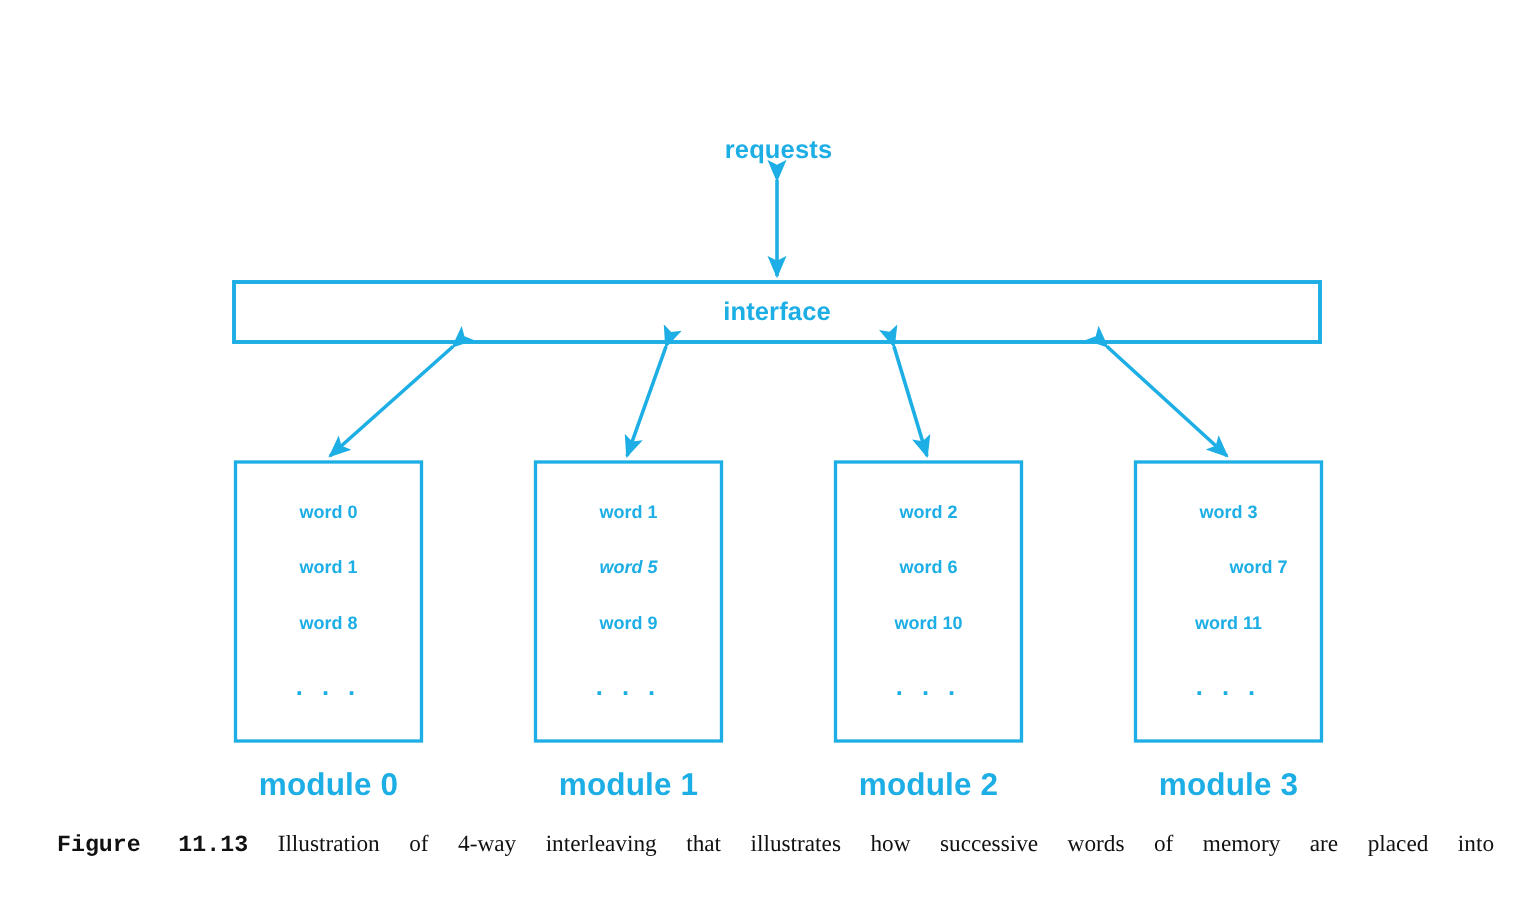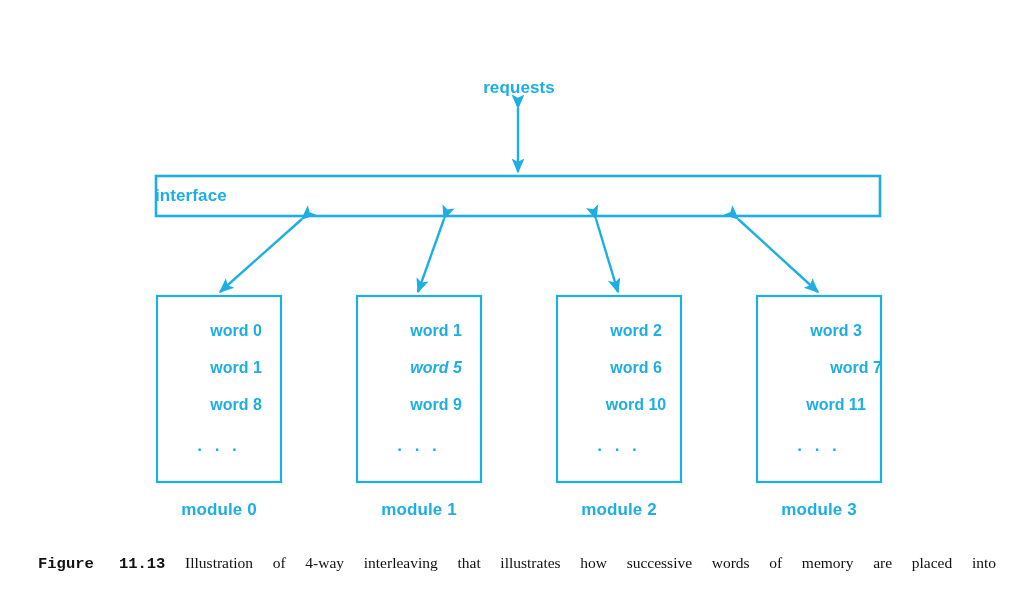--- a/index.html
+++ b/index.html
@@ -14,21 +14,21 @@
     position: relative;
     overflow: hidden;
     font-family: "Liberation Sans", sans-serif;
     -webkit-font-smoothing: antialiased;
   }
 
   
   #figure-canvas {
     position: absolute;
     left: 0;
-    top: 0;
+    top: 12px;
     width: 1024px;
     height: 540px;
   }
   #figure-svg {
     position: absolute;
     left: 0;
     top: 0;
     width: 1024px;
     height: 540px;
     display: block;
@@ -48,38 +48,38 @@
     font-size: 17px;
     left: 0; top: 78px;
     width: 1038px;
     text-align: center;
   }
 
   .interface-label {
     font-size: 17px;
     left: 155px; top: 186px;
     width: 726px;
+    text-align: center;
   }
 
   .module-caption {
-    font-size: 17px;
+    font-size: 21px;
     top: 500px;
     width: 124px;
     text-align: center;
   }
 
   .word-cell {
     position: absolute;
-    font-size: 16px;
+    font-size: 12px;
     color: #1CAEE4;
     font-weight: bold;
     font-family: "Liberation Sans", sans-serif;
     text-align: center;
     width: 124px;
-    margin-left: 17px;
   }
   .ellipsis-cell {
     position: absolute;
     font-size: 17px;
     color: #1CAEE4;
     font-weight: bold;
     font-family: "Liberation Sans", sans-serif;
     text-align: center;
     width: 124px;
     letter-spacing: 4px;

